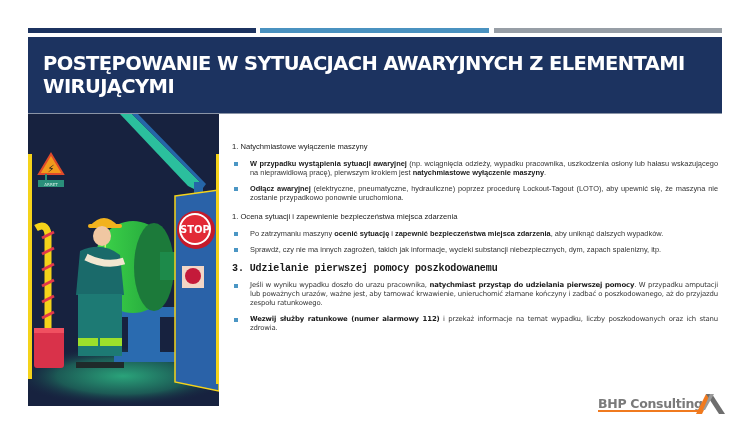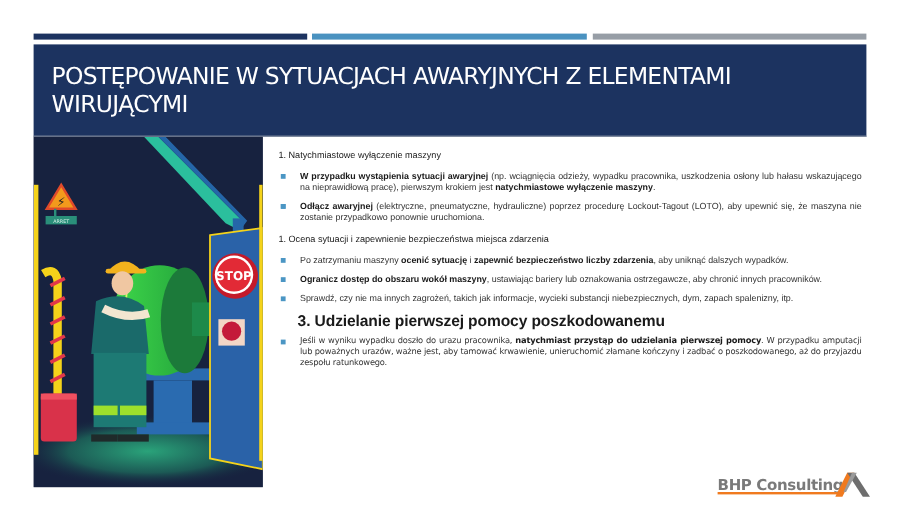--- a/index.html
+++ b/index.html
@@ -2,26 +2,26 @@
 <html><head>
 <meta charset="utf-8">
 <style>
   html, body { margin: 0; padding: 0; }
   body { width: 750px; height: 421px; background: #ffffff; position: relative; overflow: hidden; font-family: "Liberation Sans", sans-serif; }
   .bar { position: absolute; top: 28px; height: 5px; }
   .bar.b1 { left: 28px; width: 228px; }
   .bar.b2 { left: 260px; width: 229px; }
   .bar.b3 { left: 494px; width: 228px; }
   .title-band { position: absolute; left: 28px; top: 37px; width: 694px; height: 77px; background: #1c3360; border-bottom: 1px solid #8a94a6; box-sizing: border-box; }
-  .title { position: absolute; left: 15px; top: 15px; right: 10px; margin: 0; color: #ffffff; font-family: "DejaVu Sans", sans-serif; font-weight: normal; font-size: 19.5px; line-height: 23px; letter-spacing: -0.6px; text-transform: uppercase; }
+  .title { position: absolute; left: 15px; top: 15px; right: 10px; margin: 0; color: #ffffff; font-family: "DejaVu Sans", sans-serif; font-weight: bold; font-size: 19.5px; line-height: 23px; letter-spacing: -0.6px; text-transform: uppercase; }
   .illustration { position: absolute; left: 28px; top: 114px; width: 191px; height: 292px; background: #17223f; overflow: hidden; }
   .illustration svg { display: block; }
-  .content { position: absolute; left: 232px; top: 125px; width: 486px; color: #222; }
+  .content { position: absolute; left: 232px; top: 142px; width: 486px; color: #222; }
   .section-heading { font-size: 7.6px; line-height: 10px; margin: 0 0 7px 0; color: #1a1a1a; }
-  .section-heading.h3 { font-family: Liberation Sans, sans-serif; font-weight: bold; font-size: 13px; letter-spacing: -0.1px; margin-left: 16px; }
+  .section-heading.h3 { font-family: Liberation Mono, monospace; font-weight: bold; font-size: 10px; letter-spacing: -0.1px; }
   ul.items { list-style: none; margin: 0; padding: 0; }
   ul.items li { position: relative; padding-left: 18px; font-size: 7.4px; line-height: 9.3px; margin-bottom: 6.5px; text-align: justify; color: #333; }
   ul.items li .bullet { position: absolute; left: 2px; top: 3px; width: 4px; height: 4px; background: #4b96c4; }
   ul.items li b { color: #1a1a1a; }
   ul.items.sec3 li { font-family: "DejaVu Sans", sans-serif; font-size: 6.9px; letter-spacing: -0.15px; }
   .sec-gap { height: 3px; }
   .logo { position: absolute; left: 598px; top: 390px; width: 128px; height: 26px; }
   .logo-text { position: absolute; left: 0; top: 6px; font-family: "DejaVu Sans", sans-serif; font-weight: bold; font-size: 12.5px; color: #7a7a7a; letter-spacing: -0.3px; }
   .logo-line { position: absolute; left: 0; top: 20px; width: 100px; height: 2px; background: #f07a1f; }
   .logo-mark { position: absolute; left: 98px; top: 0; }
@@ -109,31 +109,31 @@
       <li><span class="bullet"></span><span><b>W przypadku wystąpienia sytuacji awaryjnej</b> (np. wciągnięcia odzieży, wypadku pracownika, uszkodzenia osłony lub hałasu wskazującego na nieprawidłową pracę), pierwszym krokiem jest <b>natychmiastowe wyłączenie maszyny</b>.</span></li>
       <li><span class="bullet"></span></li>
       <li><span class="bullet"></span><span><b>Odłącz awaryjnej</b> (elektryczne, pneumatyczne, hydrauliczne) poprzez procedurę Lockout-Tagout (LOTO), aby upewnić się, że maszyna nie zostanie przypadkowo ponownie uruchomiona.</span></li>
     </ul>
   </div>
   <div class="sec-gap"></div>
 
   <div class="section">
     <p class="section-heading">1. Ocena sytuacji i zapewnienie bezpieczeństwa miejsca zdarzenia</p>
     <ul class="items">
-      <li><span class="bullet"></span><span>Po zatrzymaniu maszyny <b>ocenić sytuację</b> i <b>zapewnić bezpieczeństwo liczby zdarzenia</b>, aby uniknąć dalszych wypadków.</span></li>
-      <li><span class="bullet"></span><span><b>Ogranicz dostęp do obszaru wokół maszyny</b>, ustawiając bariery lub oznakowania ostrzegawcze, aby chronić innych pracowników.</span></li>
+      <li><span class="bullet"></span><span>Po zatrzymaniu maszyny <b>ocenić sytuację</b> i <b>zapewnić bezpieczeństwa miejsca zdarzenia</b>, aby uniknąć dalszych wypadków.</span></li>
       <li><span class="bullet"></span><span>Sprawdź, czy nie ma innych zagrożeń, takich jak informacje, wycieki substancji niebezpiecznych, dym, zapach spalenizny, itp.</span></li>
     </ul>
   </div>
   <div class="sec-gap"></div>
 
   <div class="section">
     <p class="section-heading h3">3. Udzielanie pierwszej pomocy poszkodowanemu</p>
     <ul class="items sec3">
       <li><span class="bullet"></span><span>Jeśli w wyniku wypadku doszło do urazu pracownika, <b>natychmiast przystąp do udzielania pierwszej pomocy</b>. W przypadku amputacji lub poważnych urazów, ważne jest, aby tamować krwawienie, unieruchomić złamane kończyny i zadbać o poszkodowanego, aż do przyjazdu zespołu ratunkowego.</span></li>
+      <li><span class="bullet"></span><span><b>Wezwij służby ratunkowe (numer alarmowy 112)</b> i przekaż informacje na temat wypadku, liczby poszkodowanych oraz ich stanu zdrowia.</span></li>
     </ul>
   </div>
 </div>
 
 <div class="logo">
   <span class="logo-text">BHP Consulting</span>
   <span class="logo-line"></span>
   <svg class="logo-mark" width="30" height="26" viewBox="0 0 30 26">
     <polygon points="0,24 10,4 16,4 6,24" fill="#f07a1f"></polygon>
     <polygon points="10,4 16,4 29,24 23,24" fill="#6e6e6e"></polygon>

